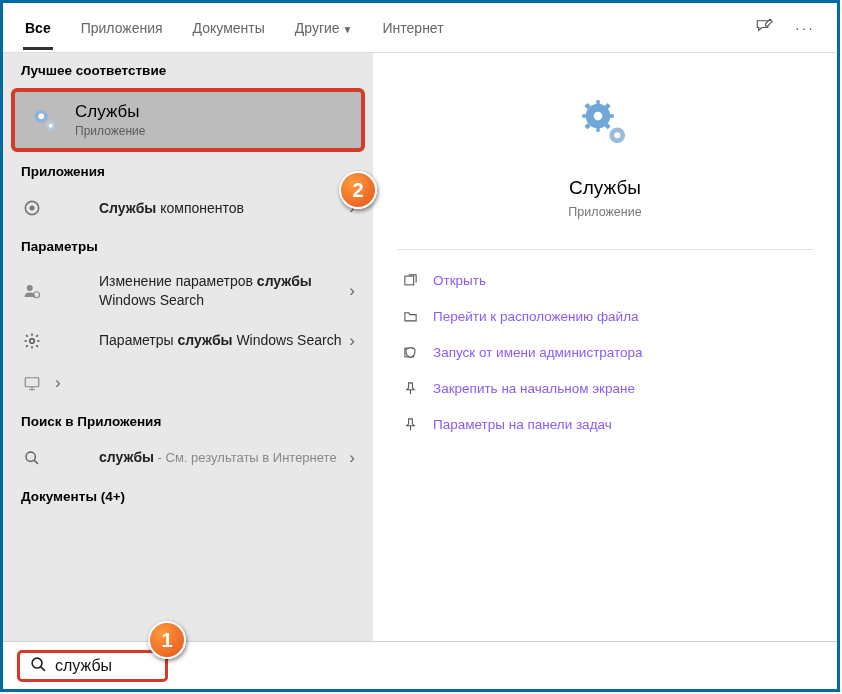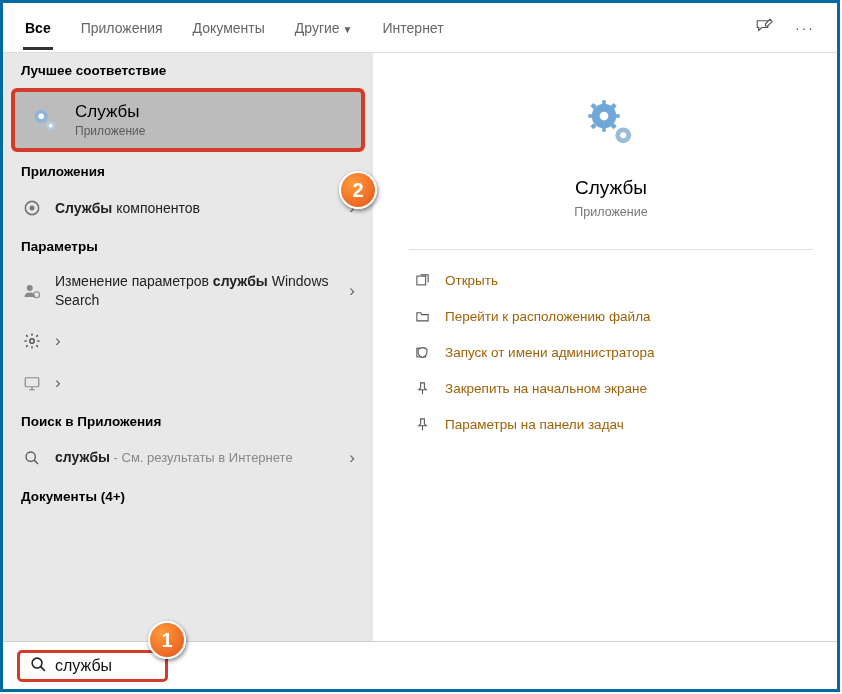--- a/index.html
+++ b/index.html
@@ -53,21 +53,20 @@
       position: absolute;
       right: 22px;
       display: flex;
       gap: 22px;
       align-items: center;
       color: #555;
     }
     .content {
       display: flex;
       height: calc(100% - 50px - 48px);
-      gap: 12px;
     }
     .left-panel {
       width: 370px;
       background: #e8e8e8;
       overflow-y: auto;
     }
     .right-panel {
       flex: 1;
       background: #fff;
       padding-top: 40px;
@@ -114,20 +113,21 @@
       display: flex;
       align-items: center;
       justify-content: center;
       flex-shrink: 0;
     }
     .result-label {
       flex: 1;
       font-size: 14px;
       color: #222;
       line-height: 1.35;
+      margin-left: 44px;
     }
     .result-label b { font-weight: 600; }
     .chevron {
       color: #666;
       font-size: 17px;
       font-weight: 300;
     }
     .internet-sub { color: #888; font-size: 13px; }
     .right-icon-big {
       margin: 0 auto 24px;
@@ -140,21 +140,21 @@
     .right-title { font-size: 19px; color: #000; margin-bottom: 6px; }
     .right-subtitle { font-size: 12.5px; color: #777; margin-bottom: 30px; }
     .right-divider { border-top: 1px solid #e0e0e0; margin: 0 24px 12px; }
     .action-list { text-align: left; padding: 0 16px; }
     .action-item {
       display: flex;
       align-items: center;
       padding: 9px 12px;
       cursor: pointer;
       font-size: 13.5px;
-      color: #a16207;
+      color: #8b5cf6;
     }
     .action-icon {
       width: 18px;
       height: 18px;
       margin-right: 14px;
       color: #555;
       display: flex;
       align-items: center;
       justify-content: center;
     }
@@ -277,20 +277,21 @@
         <div class="chevron">›</div>
       </div>
 
       <div class="result-item">
         <div class="result-icon">
           <svg width="18" height="18" viewBox="0 0 24 24" fill="none" stroke="#555" stroke-width="2">
               <circle cx="12" cy="12" r="3"></circle>
               <path d="M12 2v3M12 19v3M4.2 4.2l2.1 2.1M17.7 17.7l2.1 2.1M2 12h3M19 12h3M4.2 19.8l2.1-2.1M17.7 6.3l2.1-2.1"></path>
             </svg>
         </div>
+        <div class="result-label"><span>Параметры </span><b>службы</b><span> Windows Search</span></div>
         <div class="chevron">›</div>
       </div>
 
       <div class="result-item">
         <div class="result-icon">
           <svg width="18" height="18" viewBox="0 0 24 24" fill="none" stroke="#888" stroke-width="1.6">
               <rect x="3" y="5" width="18" height="12" rx="1"></rect>
               <path d="M8 21h8M12 17v4"></path>
             </svg>
         </div>

